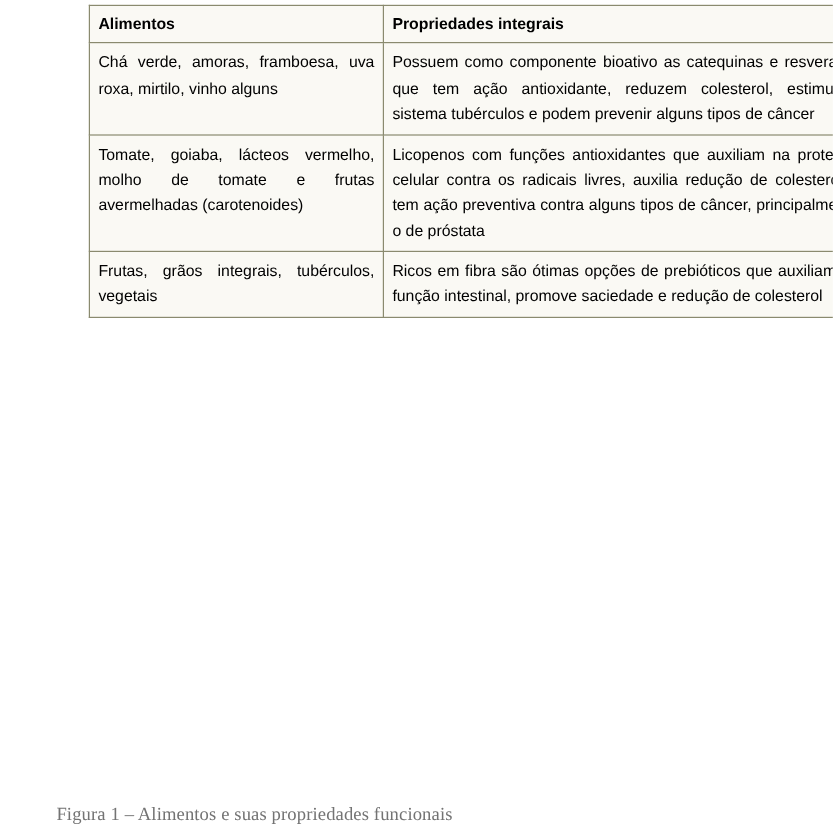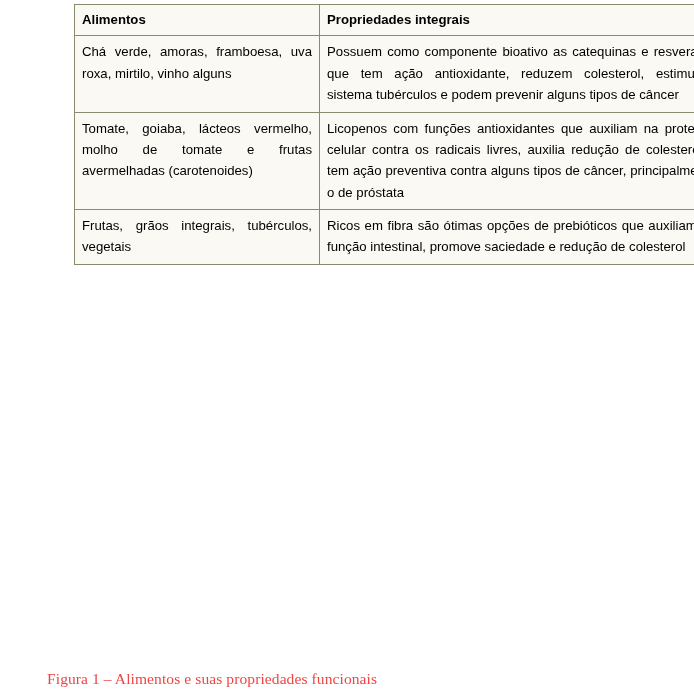--- a/index.html
+++ b/index.html
@@ -53,21 +53,21 @@
   table.foods td.col-left {
     text-align: justify;
     text-align-last: left;
   }
   .caption {
     position: absolute;
     left: 4px;
     top: 670px;
     font-family: "Liberation Serif", serif;
     font-size: 15.5px;
-    color: #ef4444;
+    color: #737373;
     letter-spacing: 0.1px;
   }
   .right-tick {
     position: absolute;
     left: 687px;
     top: 627px;
     width: 1px;
     height: 20px;
     background: #000000;
   }

